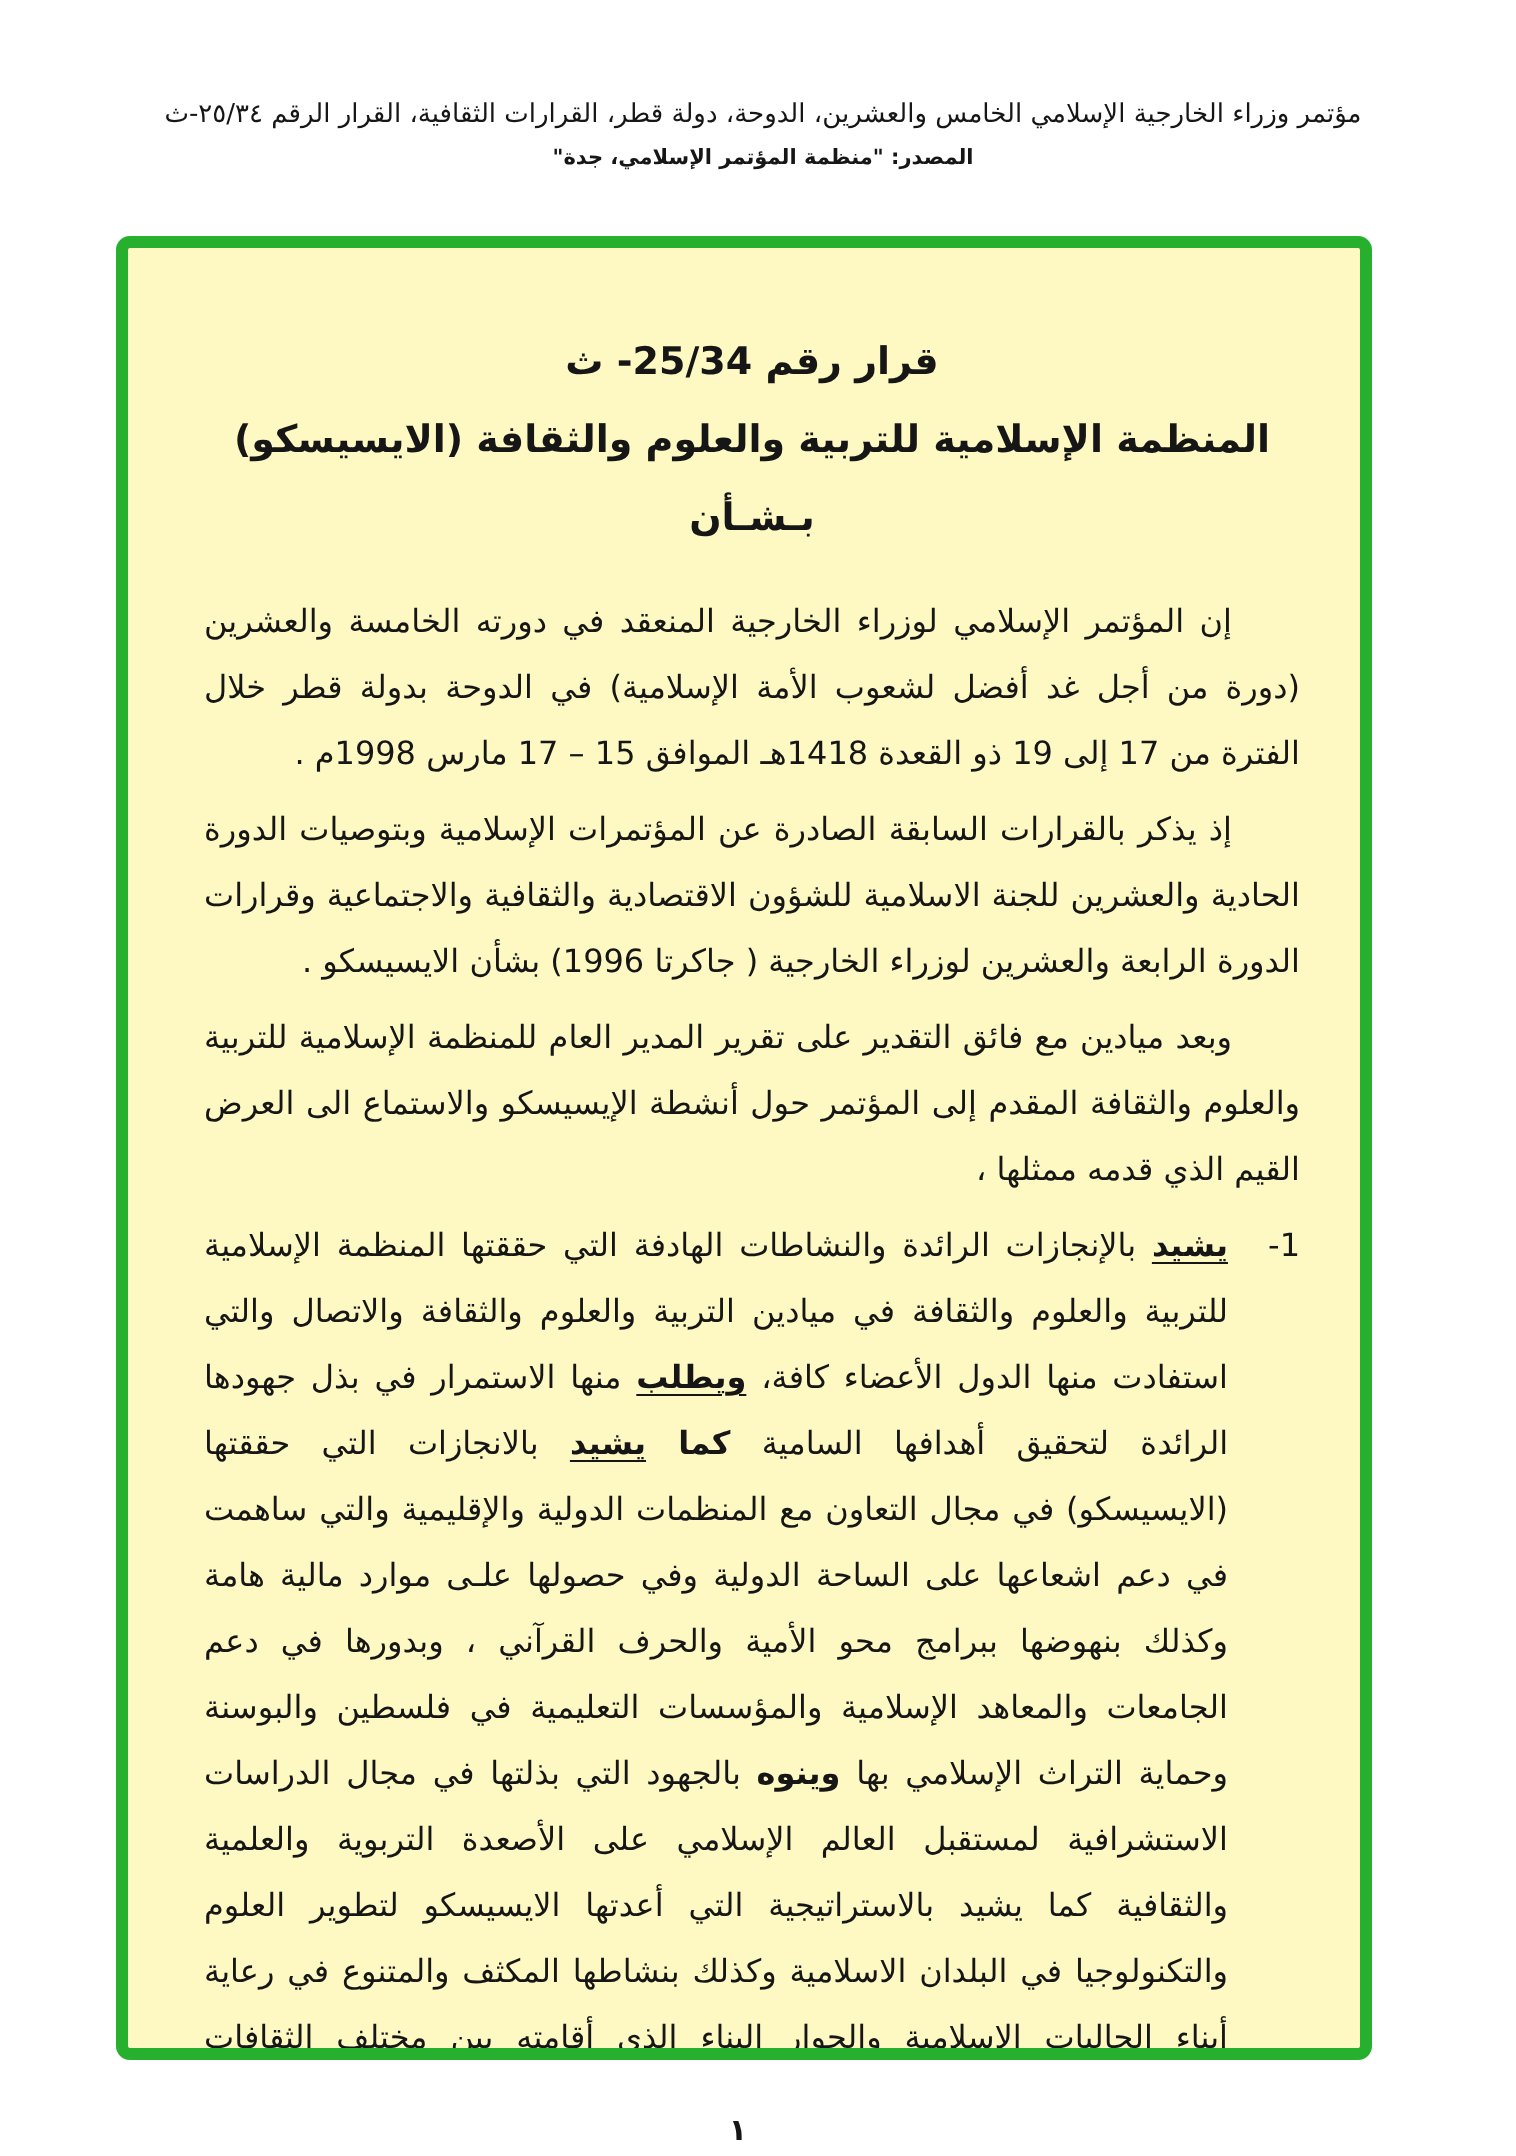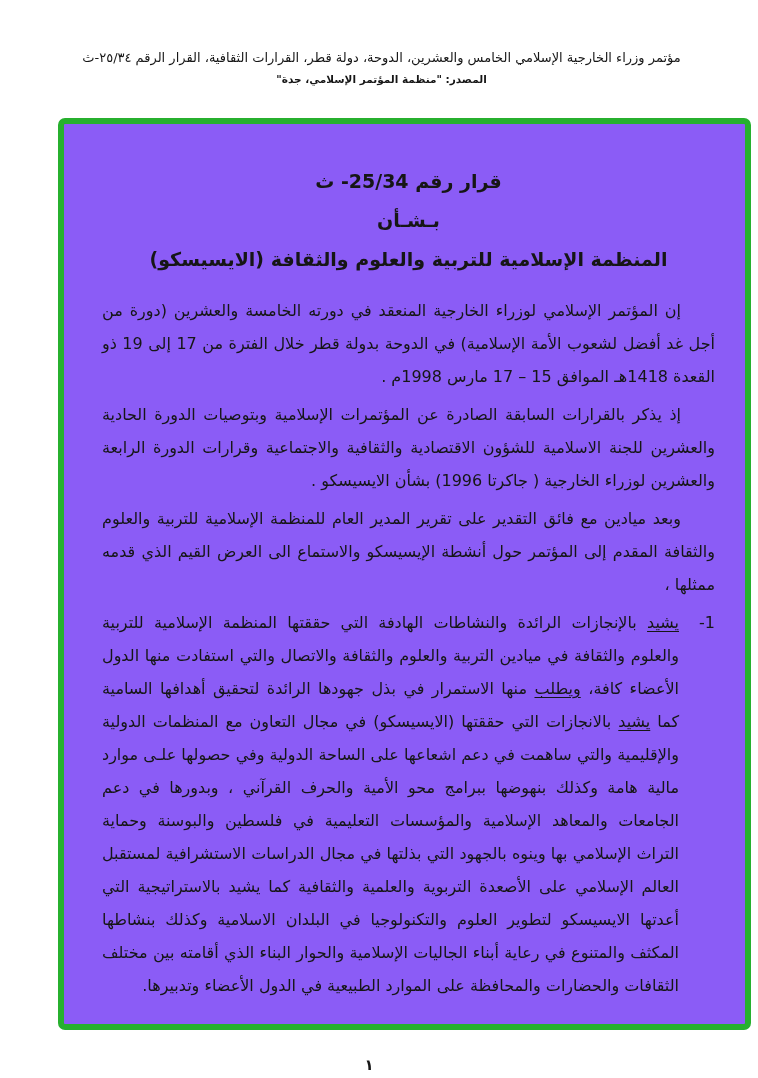--- a/index.html
+++ b/index.html
@@ -12,25 +12,25 @@
     overflow:hidden;
   }
   .doc-header {
     position:absolute; top:50px; left:30px; right:25px;
     text-align:center; direction:rtl;
   }
   .doc-header .h1 { font-size:13px; font-weight:400; letter-spacing:0; white-space:nowrap; }
   .doc-header .h2 { font-size:10.5px; font-weight:700; margin-top:8px; }
   .green-frame {
     position:absolute; left:58px; top:118px;
-    width:693px; height:912px;
+    width:628px; height:912px;
     box-sizing:border-box;
     border:6px solid #27b02e;
     border-radius:7px;
-    background:#8b5cf6;
+    background:#fef9c3;
   }
   .content {
     position:absolute; top:0; left:0; right:0; bottom:0;
     padding:24px 30px 0 38px;
     direction:rtl;
     overflow:hidden;
   }
   .title-block {
     text-align:center; font-weight:700;
     font-size:19px; line-height:39px;
@@ -46,43 +46,43 @@
   .item { display:flex; margin-top:5px; }
   .item .num {
     flex:0 0 36px; width:36px;
     font-size:16px; line-height:33px;
   }
   .item .itext {
     flex:1 1 auto;
     font-size:16px; line-height:33px;
     text-align:justify;
   }
-  .itext span.b { font-weight:400; }
+  .itext span.b { font-weight:700; }
   .itext span.u, .para span.u { text-decoration:underline; text-underline-offset:3px; }
   .para span.b { font-weight:400; }
   .pagenum {
     position:absolute; left:0; right:20px; bottom:4px;
     text-align:center; font-size:15px; font-weight:700;
     direction:rtl;
   }
 </style>
 </head>
 <body>
 
 <div class="doc-header">
   <div class="h1">مؤتمر وزراء الخارجية الإسلامي الخامس والعشرين، الدوحة، دولة قطر، القرارات الثقافية، القرار الرقم ٢٥/٣٤-ث</div>
   <div class="h2">المصدر:  "منظمة المؤتمر الإسلامي، جدة"</div>
 </div>
 
 <div class="green-frame" style="border-color: rgb(39, 176, 46);">
   <div class="content">
     <div class="title-block">
       <div>قرار رقم 25/34- ث</div>
+      <div>المنظمة الإسلامية للتربية والعلوم والثقافة (الايسيسكو)</div>
       <div>بـشـأن</div>
-      <div>المنظمة الإسلامية للتربية والعلوم والثقافة (الايسيسكو)</div>
     </div>
 
     <p class="para first indent"><span>إن المؤتمر الإسلامي لوزراء الخارجية المنعقد في دورته الخامسة والعشرين (دورة من أجل غد أفضل لشعوب الأمة الإسلامية) في الدوحة بدولة قطر خلال الفترة من 17 إلى  19 ذو القعدة 1418هـ الموافق 15 – 17 مارس 1998م .</span></p>
     <p class="para indent"><span class="b">إذ يذكر </span><span>بالقرارات السابقة الصادرة عن المؤتمرات الإسلامية وبتوصيات الدورة الحادية والعشرين للجنة الاسلامية للشؤون الاقتصادية والثقافية  والاجتماعية وقرارات الدورة الرابعة والعشرين لوزراء الخارجية ( جاكرتا 1996) بشأن الايسيسكو .</span></p>
     <p class="para indent"><span class="b">وبعد ميادين </span><span>مع فائق التقدير على تقرير المدير العام للمنظمة الإسلامية للتربية والعلوم والثقافة المقدم إلى المؤتمر حول أنشطة الإيسيسكو والاستماع الى العرض القيم الذي قدمه ممثلها ،</span></p>
 
     <div class="item">
       <div class="num">1-</div>
       <div class="itext"><span class="b u">يشيد</span><span> بالإنجازات الرائدة والنشاطات الهادفة التي حققتها المنظمة الإسلامية للتربية والعلوم والثقافة في ميادين التربية والعلوم والثقافة والاتصال والتي استفادت منها  الدول الأعضاء كافة، </span><span class="b u">ويطلب</span><span> منها الاستمرار في بذل جهودها الرائدة لتحقيق أهدافها  السامية </span><span class="b">كما </span><span class="b u">يشيد</span><span> بالانجازات التي حققتها (الايسيسكو) في مجال التعاون مع المنظمات الدولية والإقليمية والتي ساهمت في دعم اشعاعها على الساحة الدولية وفي حصولها علـى موارد مالية هامة وكذلك بنهوضها ببرامج محو الأمية والحرف القرآني ، وبدورها في دعم الجامعات والمعاهد الإسلامية والمؤسسات التعليمية في  فلسطين والبوسنة وحماية التراث الإسلامي بها </span><span class="b">وينوه</span><span> بالجهود التي بذلتها في مجال الدراسات الاستشرافية لمستقبل العالم الإسلامي على الأصعدة التربوية والعلمية والثقافية كما يشيد بالاستراتيجية  التي أعدتها الايسيسكو لتطوير العلوم والتكنولوجيا في البلدان الاسلامية  وكذلك بنشاطها المكثف والمتنوع في رعاية أبناء الجاليات الإسلامية والحوار البناء الذي أقامته بين مختلف الثقافات والحضارات والمحافظة على الموارد الطبيعية في الدول الأعضاء وتدبيرها.</span></div>
     </div>

